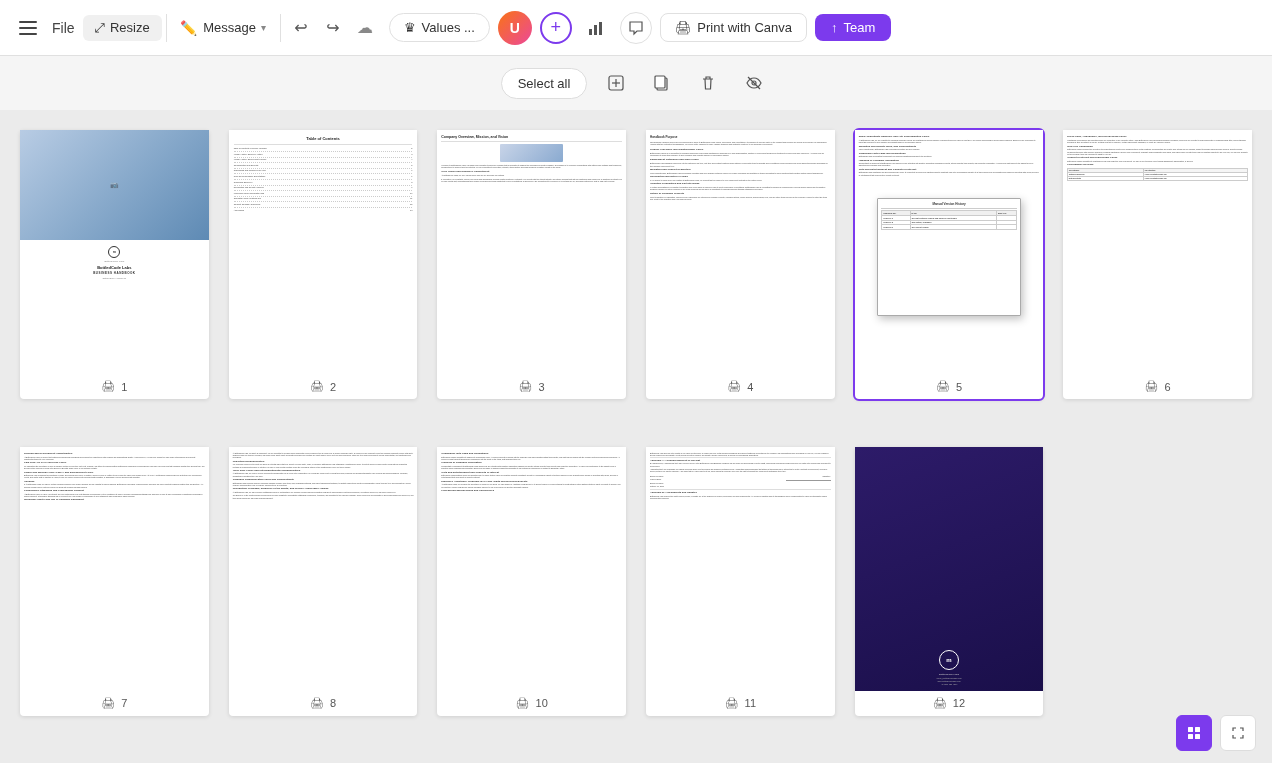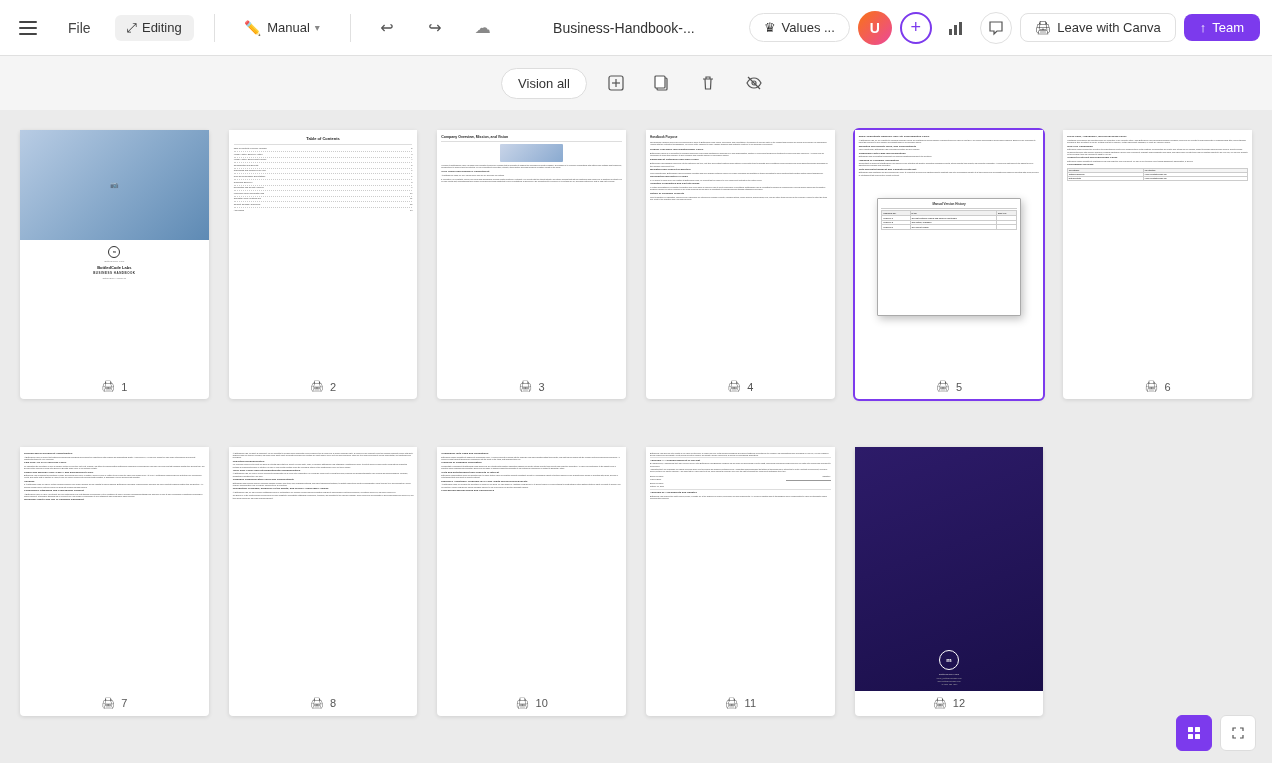--- a/index.html
+++ b/index.html
@@ -19,21 +19,21 @@
       height: 56px;
       padding: 0 12px;
       border-bottom: 1px solid #e0e0e0;
       gap: 8px;
       position: relative;
       z-index: 10;
     }
     .topbar-left {
       display: flex;
       align-items: center;
-      gap: 16px;
+      gap: 0;
       flex: 0 0 auto;
     }
     .hamburger-icon {
       width: 32px; height: 32px;
       display: flex; flex-direction: column; justify-content: center; align-items: center; gap: 4px;
       cursor: pointer;
     }
     .hamburger-icon span {
       width: 18px; height: 2px; background: #444; border-radius: 1px;
     }
@@ -188,37 +188,34 @@
 <div class="topbar">
   <div class="topbar-left">
     <div class="hamburger-icon">
       <span></span>
         <span></span>
         <span></span>
     </div>
     <div class="file-btn">File</div>
     <div class="resize-btn">
       <span style="font-size:13px;">⤢</span>
-      <span>Editing</span>
+      <span>Resize</span>
     </div>
     <div class="topbar-divider"></div>
     <div class="editing-btn">
       <span class="pencil-icon">✏️</span>
-      <span>Manual</span>
+      <span>Message</span>
       <span class="chevron-icon">▾</span>
     </div>
     <div class="topbar-divider"></div>
     <div class="undo-btn">↩</div>
     <div class="redo-btn">↪</div>
     <div class="cloud-btn">☁</div>
   </div>
 
-  <div class="topbar-center">
-    <span class="doc-title">Business-Handbook-...</span>
-  </div>
 
   <div class="topbar-right">
     <div class="upgrade-btn">
       <span>♛</span>
       <span>Values ...</span>
     </div>
     <div class="avatar">U</div>
     <div class="add-btn">+</div>
     <div class="stats-btn">
       <svg width="18" height="18" viewBox="0 0 18 18" fill="none">
@@ -227,32 +224,32 @@
         <rect x="12" y="3" width="3" height="13" fill="#555"></rect>
       </svg>
     </div>
     <div class="comment-btn">
       <svg width="16" height="16" viewBox="0 0 16 16" fill="none">
         <path d="M2 2h12v9H9l-3 3V11H2V2z" stroke="#555" stroke-width="1.2" fill="none"></path>
       </svg>
     </div>
     <div class="print-btn">
       <span style="font-size:13px;">🖨</span>
-      <span>Leave with Canva</span>
+      <span>Print with Canva</span>
     </div>
     <div class="share-btn">
       <span style="font-size:13px;">↑</span>
       <span>Team</span>
     </div>
   </div>
 </div>
 
 <div class="select-bar">
   <div class="select-all-btn">
-    <span>Vision all</span>
+    <span>Select all</span>
   </div>
   <div class="toolbar-icon-btn">
     <svg width="18" height="18" viewBox="0 0 18 18" fill="none">
       <rect x="2" y="2" width="14" height="14" rx="2" stroke="#555" stroke-width="1.2"></rect>
       <line x1="9" y1="5" x2="9" y2="13" stroke="#555" stroke-width="1.2"></line>
       <line x1="5" y1="9" x2="13" y2="9" stroke="#555" stroke-width="1.2"></line>
     </svg>
   </div>
   <div class="toolbar-icon-btn">
     <svg width="18" height="18" viewBox="0 0 18 18" fill="none">

